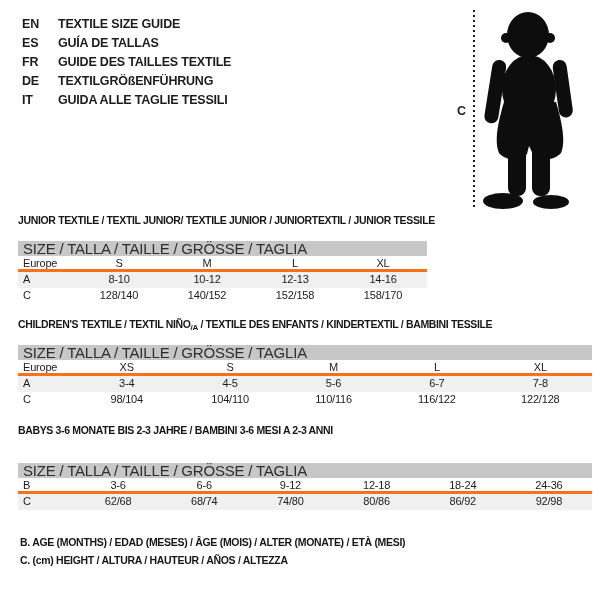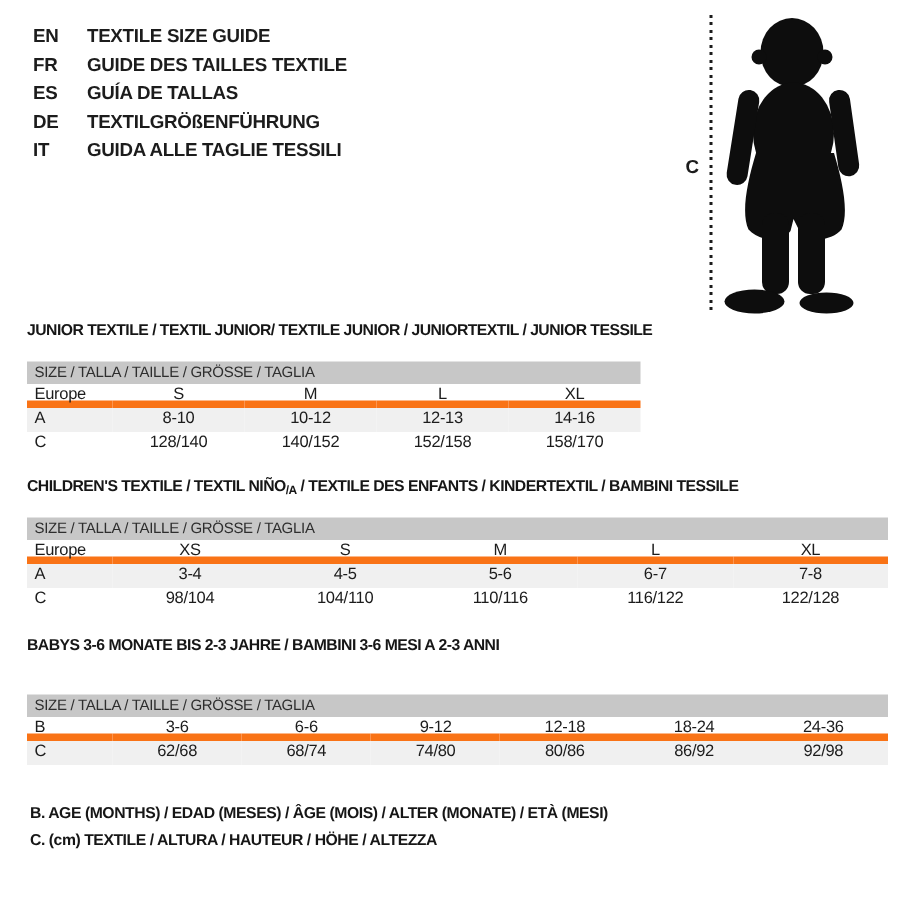--- a/index.html
+++ b/index.html
@@ -25,48 +25,48 @@
   #t3-title{top:422px;line-height:17px;}
   .subs{font-size:8px;vertical-align:-2px;}
 
   
   .grid{position:absolute;display:grid;}
   #t1-grid{left:18px;top:241px;width:409px;}
   #t2-grid{left:18px;top:345px;width:574px;}
   #t3-grid{left:18px;top:463px;width:574px;}
   .grid *{box-sizing:border-box;}
   .size-bar{grid-column:1/-1;height:15px;line-height:15px;padding-left:5px;
-            font-size:10px;letter-spacing:-0.2px;color:#2e2e2e;}
+            font-size:15px;letter-spacing:-0.2px;color:#2e2e2e;}
   .cell{height:16px;line-height:15px;font-size:11px;letter-spacing:-0.2px;white-space:nowrap;}
   .cell.label{padding-left:5px;text-align:left;}
   .cell.val{text-align:center;}
-  .bline{border-bottom:5px solid #f97316;}
+  .bline{border-bottom:3px solid #f97316;}
 
   
   .footnotes{position:absolute;left:20px;top:533px;}
   .footnote{height:18px;line-height:18px;font-weight:700;font-size:10.5px;
             letter-spacing:-0.3px;white-space:nowrap;color:#161616;}
 </style>
 </head>
 <body>
 
 <div class="page">
 
   <div class="lang-block">
     <div class="lang-row">
       <span class="lang-code">EN</span>
       <span class="lang-label">TEXTILE SIZE GUIDE</span>
     </div>
     <div class="lang-row">
+      <span class="lang-code">ES</span>
+      <span class="lang-label">GUÍA DE TALLAS</span>
+    </div>
+    <div class="lang-row">
       <span class="lang-code">FR</span>
       <span class="lang-label">GUIDE DES TAILLES TEXTILE</span>
-    </div>
-    <div class="lang-row">
-      <span class="lang-code">ES</span>
-      <span class="lang-label">GUÍA DE TALLAS</span>
     </div>
     <div class="lang-row">
       <span class="lang-code">DE</span>
       <span class="lang-label">TEXTILGRÖßENFÜHRUNG</span>
     </div>
     <div class="lang-row">
       <span class="lang-code">IT</span>
       <span class="lang-label">GUIDA ALLE TAGLIE TESSILI</span>
     </div>
   </div>
@@ -150,16 +150,16 @@
       <div class="cell val stripe" style="background: rgb(240, 240, 240);">62/68</div>
       <div class="cell val stripe" style="background: rgb(240, 240, 240);">68/74</div>
       <div class="cell val stripe" style="background: rgb(240, 240, 240);">74/80</div>
       <div class="cell val stripe" style="background: rgb(240, 240, 240);">80/86</div>
       <div class="cell val stripe" style="background: rgb(240, 240, 240);">86/92</div>
       <div class="cell val stripe" style="background: rgb(240, 240, 240);">92/98</div>
     </div>
 
   <div class="footnotes">
     <div class="footnote">B. AGE (MONTHS) / EDAD (MESES) / ÂGE (MOIS) / ALTER (MONATE) / ETÀ (MESI)</div>
-    <div class="footnote">C. (cm) TEXTILE / ALTURA / HAUTEUR / HÖHE / ALTEZZA</div>
+    <div class="footnote">C. (cm) HEIGHT / ALTURA / HAUTEUR / AÑOS / ALTEZZA</div>
   </div>
 
 </div>
 
 </body></html>

